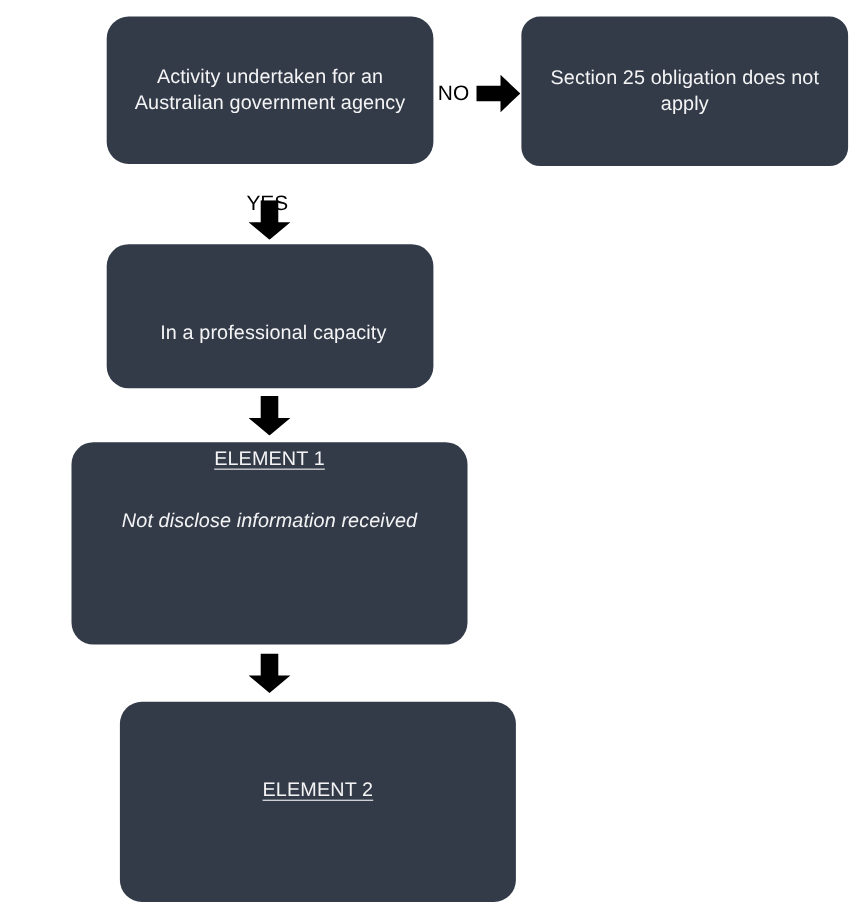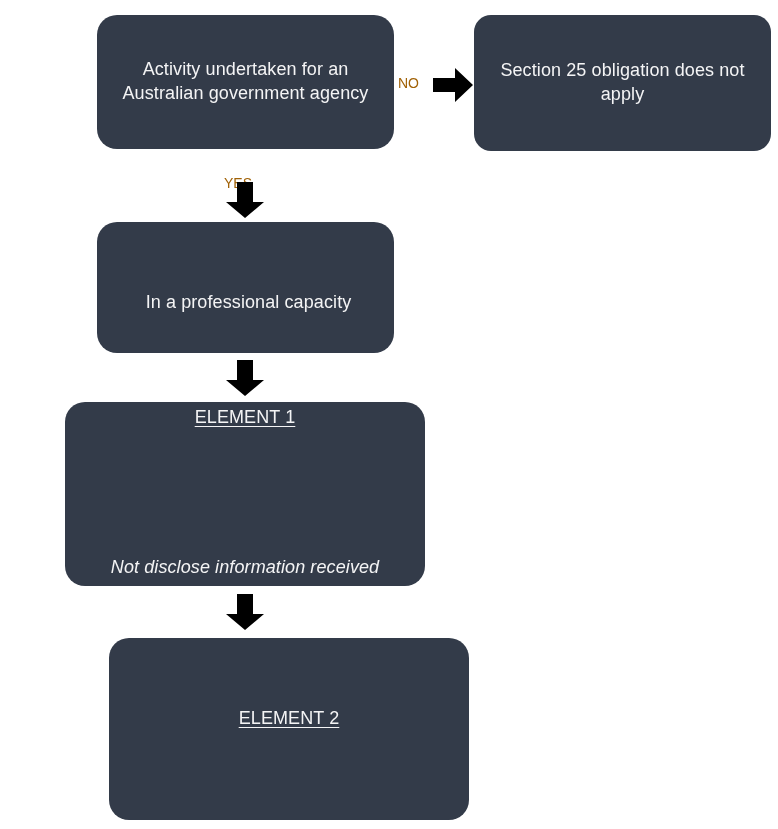--- a/index.html
+++ b/index.html
@@ -57,22 +57,23 @@
     width: 297px; height: 131px;
     align-items: flex-end;
     padding-bottom: 38px;
     padding-left: 22px;
   }
   
   #node-element1 {
     left: 65px;  top: 402px;
     width: 360px; height: 184px;
     flex-direction: column;
-    justify-content: space-between;
+    justify-content: flex-start;
     padding-top: 4px;
+    gap: 16px;
   }
   
   #node-element2 {
     left: 65px;  top: 638px;
     width: 360px; height: 182px;
     flex-direction: column;
     justify-content: center;
     padding-top: 2px;
     margin-left: 44px;
   }
@@ -88,22 +89,22 @@
     font-size: 18px;
     line-height: 1.32;
     display: block;
     white-space: pre-line;
     font-style: italic;
   }
 
   
   .edge-label {
     position: absolute;
-    color: #a16207;
-    font-size: 14px;
+    color: #000000;
+    font-size: 19px;
     line-height: 1;
     white-space: nowrap;
   }
   #label-no  { left: 398px; top: 76px; }
   #label-yes { left: 224px; top: 176px; }
 
   
   .arrow { position: absolute; }
   #arrow-no      { left: 433px; top: 68px;  width: 40px; height: 34px; }
   #arrow-yes     { left: 226px; top: 182px; width: 38px; height: 36px; }

